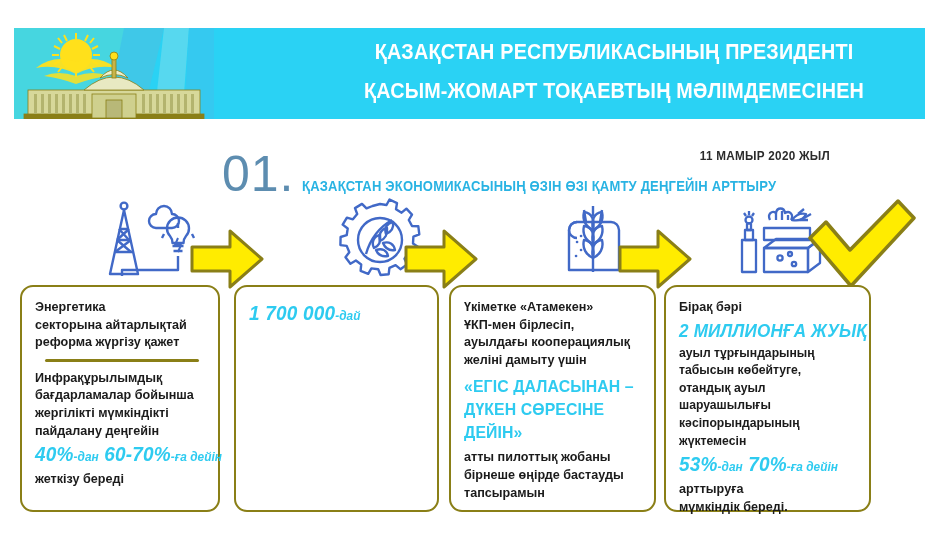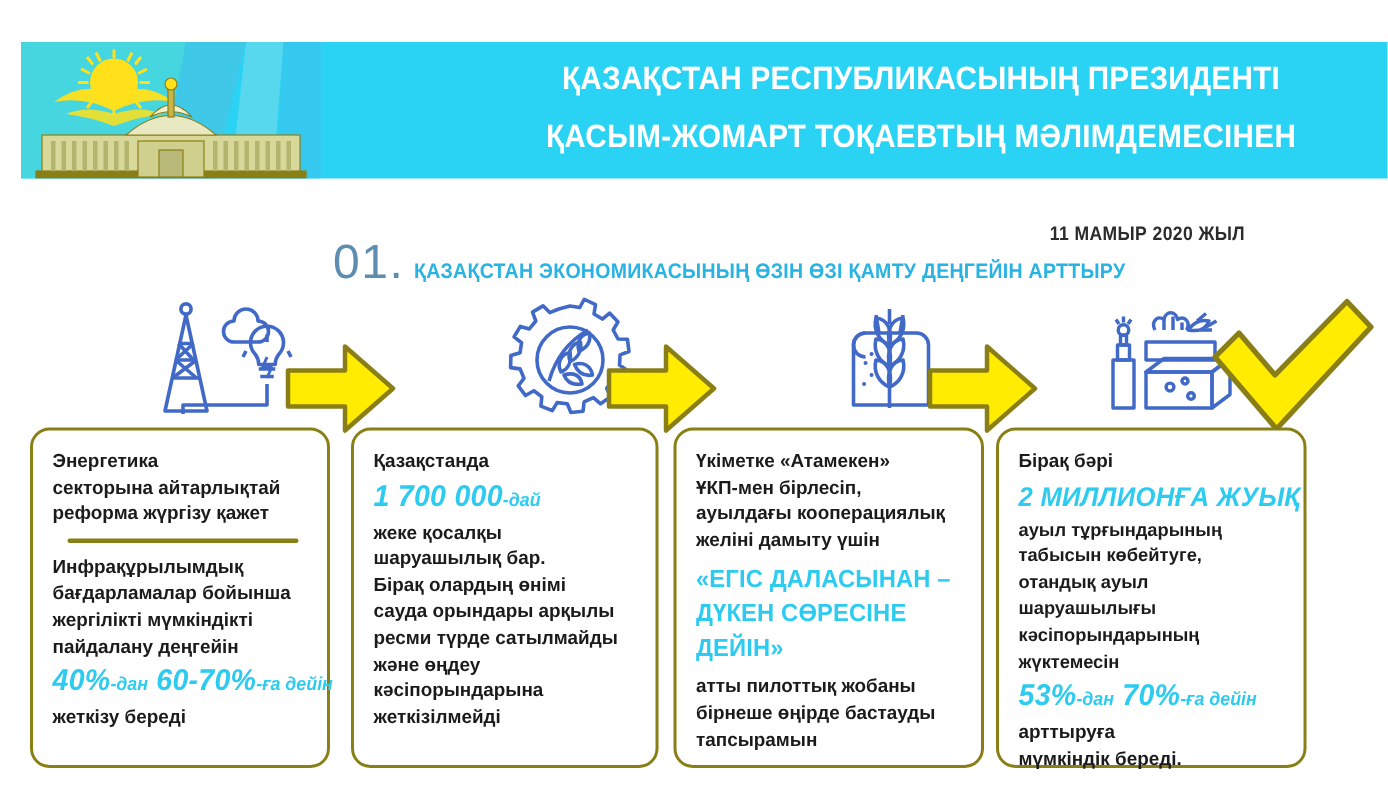--- a/index.html
+++ b/index.html
@@ -65,21 +65,21 @@
   
   .section-head {
     position: absolute;
     left: 222px; top: 157px;
     display: flex;
     align-items: baseline;
   }
   .section-num {
     color: #5d8db0;
     font-family: "Liberation Sans Narrow", "Liberation Sans", sans-serif;
-    font-size: 32px;
+    font-size: 50px;
     font-weight: normal;
     letter-spacing: 1px;
     line-height: 34px;
   }
   .section-label {
     color: #29b3e3;
     font-family: "Liberation Sans Narrow", "Liberation Sans", sans-serif;
     font-weight: bold;
     font-size: 14px;
     letter-spacing: 0.2px;
@@ -342,34 +342,25 @@
   <div class="hl-wrap">
     <span class="hl">
       <span>40%</span><span class="sm">-дан</span>
       <span>60-70%</span><span class="sm">-ға дейін</span>
     </span>
   </div>
   <p style="white-space:pre-line">жеткізу береді</p>
 </div>
 
 <div class="card" style="left:234px; width:205px">
-  <p style="white-space:pre-line">Қазақстанда</p>
   <div class="hl-wrap">
     <span class="hl">
       <span>1 700 000</span><span class="sm">-дай</span>
     </span>
   </div>
-  <p style="white-space:pre-line">жеке қосалқы
-шаруашылық бар.
-Бірақ  олардың өнімі
-сауда орындары арқылы
-ресми түрде сатылмайды
-және өңдеу
-кәсіпорындарына
-жеткізілмейді</p>
 </div>
 
 <div class="card" style="left:449px; width:207px">
   <p style="white-space:pre-line">Үкіметке «Атамекен»
 ҰКП-мен бірлесіп,
 ауылдағы кооперациялық
 желіні дамыту үшін</p>
   <div class="quote" style="white-space:pre-line">«ЕГІС ДАЛАСЫНАН –
 ДҮКЕН СӨРЕСІНЕ ДЕЙІН»</div>
   <p style="white-space:pre-line">атты пилоттық жобаны

